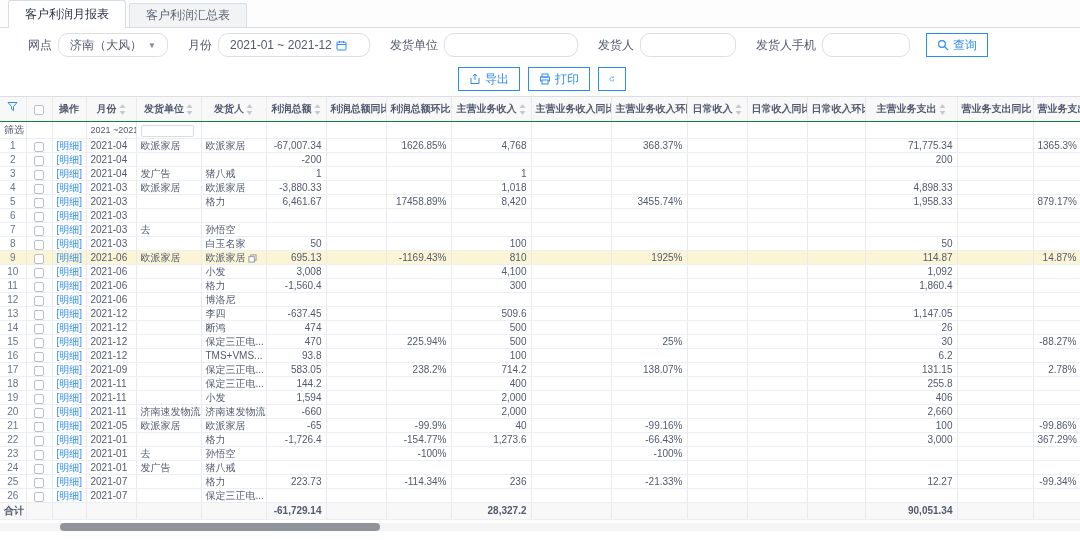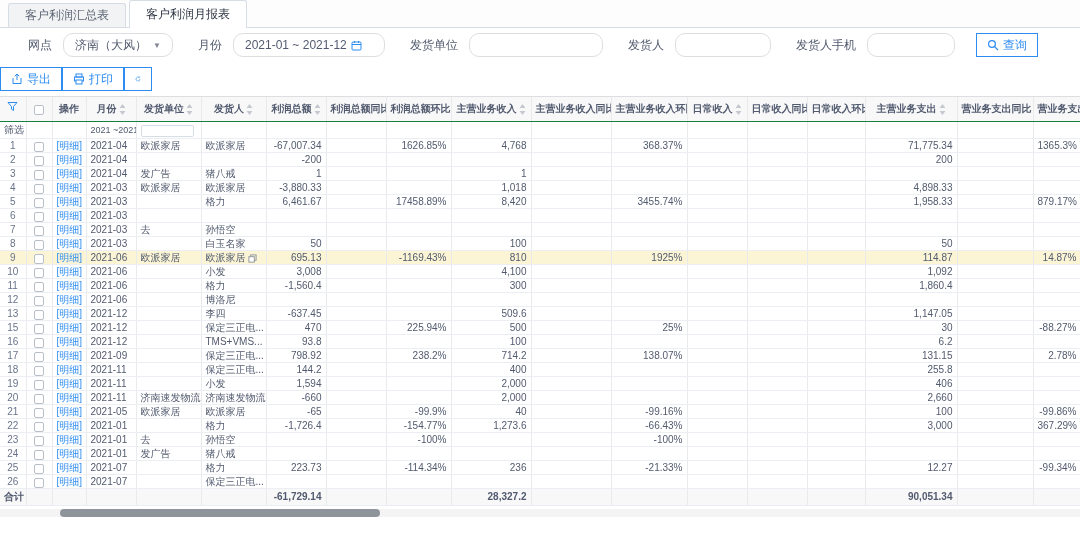--- a/index.html
+++ b/index.html
@@ -6,37 +6,37 @@
   html,body{width:1080px;height:540px;overflow:hidden;background:#fff;
     font-family:"Liberation Sans","DejaVu Sans",sans-serif;color:#515a6e}
 
   
   .tabbar{display:flex;align-items:flex-end;height:28px;padding-left:8px;border-bottom:1px solid #d7dde4;background:#fdfdfd}
   .tab{height:24px;line-height:23px;padding:0 16px;font-size:12px;background:#f2f3f5;border:1px solid #d7dde4;
        border-bottom:none;color:#5b6472;margin-right:3px;border-radius:3px 3px 0 0;cursor:pointer;white-space:nowrap}
   .tab.active{background:#fff;height:28px;line-height:27px;margin-bottom:-1px;color:#2c3442;position:relative;z-index:2}
 
   
-  .filterbar{display:flex;align-items:center;height:34px;padding:0 10px;gap:11px;font-size:12px}
+  .filterbar{display:flex;align-items:center;height:34px;padding:0 10px;gap:6px;font-size:12px}
   .flabel{margin-left:14px;white-space:nowrap}
   .flabel.first{margin-left:18px}
   .ctl{height:24px;border:1px solid #dcdee2;border-radius:10px;display:inline-flex;align-items:center;
        padding:0 11px;background:#fff;font-size:12px;color:#515a6e;gap:4px;white-space:nowrap}
   .branch{width:110px;justify-content:space-between}
   .month{width:152px;}
   .in-unit{width:134px}
   .in-name{width:96px}
   .in-phone{width:88px}
   .caret{font-size:8px;color:#808695}
   .btn{height:24px;display:inline-flex;align-items:center;gap:4px;padding:0 10px;border:1px solid #2d8cf0;
        color:#2d8cf0;background:#fff;border-radius:0;font-size:12px;cursor:pointer;white-space:nowrap}
   .btn.query{margin-left:10px}
 
   
-  .toolbar{display:flex;justify-content:flex-start;align-items:center;height:34px;padding-right:12px;}
+  .toolbar{display:flex;justify-content:center;align-items:center;height:34px;padding-right:12px;gap:8px}
   .btn.icon-only{width:28px;justify-content:center;margin-right:-16px}
 
   
   .tablewrap{width:1080px;overflow:hidden;border-top:1px solid #dcdee2}
   table{border-collapse:collapse;table-layout:fixed;width:1081px;font-size:10px}
   th,td{border-right:1px solid #e8eaec;border-bottom:1px solid #ebeef2;padding:0 4px;height:13px;line-height:13px;
         white-space:nowrap;overflow:hidden}
   thead th{background:#f8f8f9;font-weight:bold;text-align:center;height:24px;line-height:24px;color:#515a6e;
            border-bottom:1px solid #15803d}
   thead th .hlbl{vertical-align:middle}
@@ -53,22 +53,22 @@
   .mfilter{display:flex;align-items:center;gap:2px;font-size:9px}
 
   
   .hscroll{position:relative;margin-top:3px;width:1080px;height:8px;background:#f4f4f5;cursor:pointer}
   .hthumb{position:absolute;left:60px;top:0;width:320px;height:8px;border-radius:4px;background:#8f949b;cursor:grab}
 </style>
 </head>
 <body>
 
 <div class="tabbar">
+  <div class="tab active">客户利润月报表</div>
   <div class="tab">客户利润汇总表</div>
-  <div class="tab active">客户利润月报表</div>
 </div>
 
 <div class="filterbar">
   <span class="flabel first">网点</span>
   <div class="ctl branch">
     <span>济南（大风）</span>
     <span class="caret">▼</span>
   </div>
 
   <span class="flabel">月份</span>
@@ -481,20 +481,40 @@
           <td class="num"></td>
           <td class="num"></td>
           <td class="num"></td>
           <td class="num"></td>
           <td class="num"></td>
           <td class="num">1,147.05</td>
           <td class="num"></td>
           <td class="num"></td>
         </tr>
         <tr>
+          <td class="idx">14</td>
+          <td class="ctr"><span class="cb"></span></td>
+          <td class="ctr"><a class="detail">[明细]</a></td>
+          <td>2021-12</td>
+          <td></td>
+          <td>断鸿</td>
+          <td class="num">474</td>
+          <td class="num"></td>
+          <td class="num"></td>
+          <td class="num">500</td>
+          <td class="num"></td>
+          <td class="num"></td>
+          <td class="num"></td>
+          <td class="num"></td>
+          <td class="num"></td>
+          <td class="num">26</td>
+          <td class="num"></td>
+          <td class="num"></td>
+        </tr>
+        <tr>
           <td class="idx">15</td>
           <td class="ctr"><span class="cb"></span></td>
           <td class="ctr"><a class="detail">[明细]</a></td>
           <td>2021-12</td>
           <td></td>
           <td>保定三正电...</td>
           <td class="num">470</td>
           <td class="num"></td>
           <td class="num">225.94%</td>
           <td class="num">500</td>
@@ -527,21 +547,21 @@
           <td class="num"></td>
           <td class="num"></td>
         </tr>
         <tr>
           <td class="idx">17</td>
           <td class="ctr"><span class="cb"></span></td>
           <td class="ctr"><a class="detail">[明细]</a></td>
           <td>2021-09</td>
           <td></td>
           <td>保定三正电...</td>
-          <td class="num">798.92</td>
+          <td class="num">583.05</td>
           <td class="num"></td>
           <td class="num">238.2%</td>
           <td class="num">714.2</td>
           <td class="num"></td>
           <td class="num">138.07%</td>
           <td class="num"></td>
           <td class="num"></td>
           <td class="num"></td>
           <td class="num">131.15</td>
           <td class="num"></td>

